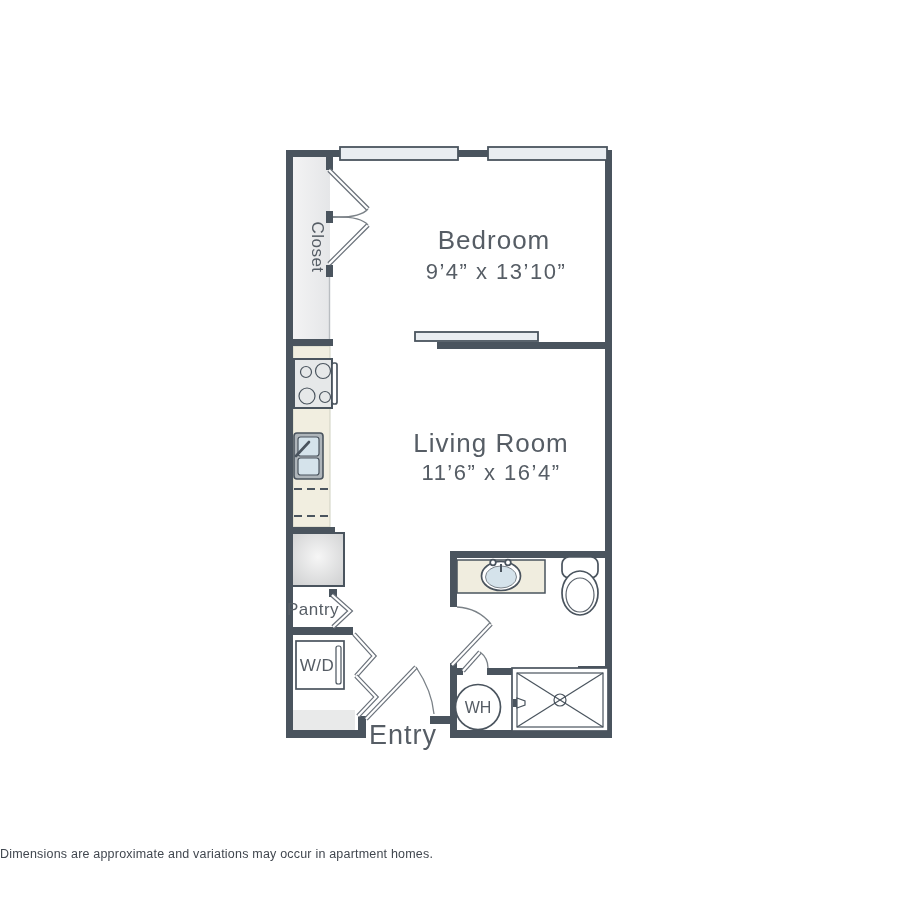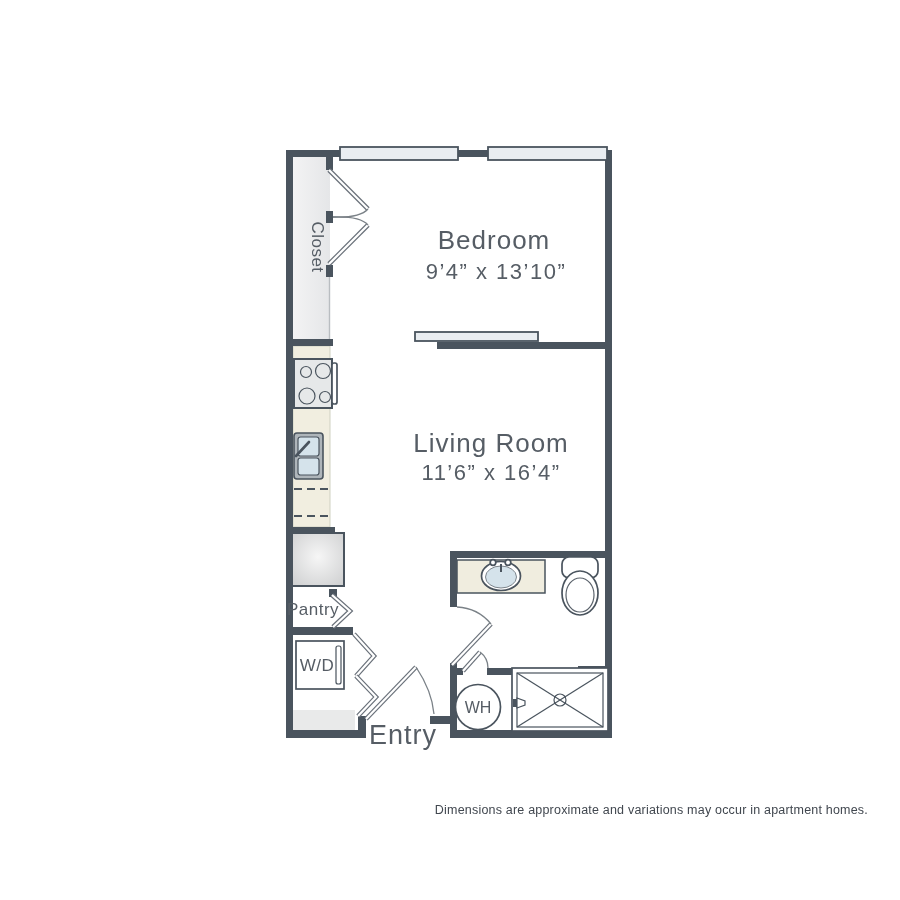--- a/index.html
+++ b/index.html
@@ -28,21 +28,21 @@
   .fx-line  { stroke:var(--wall,#4A545E); stroke-width:1.2; fill:none; }
   .sinkfill { fill:var(--sink,#D5E3EB); }
   .dash     { stroke:var(--wall,#4A545E); stroke-width:2; stroke-dasharray:8 5; fill:none; }
   .thinwall { stroke:#B9BDC1; stroke-width:1.4; }
 
   .leaf-under { stroke:var(--door,#6A717A); stroke-width:4.6; fill:none; stroke-linejoin:miter; }
   .leaf-over  { stroke:#ffffff; stroke-width:2.2; fill:none; stroke-linejoin:miter; }
   .door-arc   { stroke:var(--arc,#7A8187); stroke-width:1.3; fill:none; }
 
   .disclaimer {
-    position:absolute; left:0; top:803px; width:868px; text-align:right;
+    position:absolute; left:0; top:847px; width:868px; text-align:left;
     font-size:12.5px; letter-spacing:0.2px; color:var(--footer-text,#41474F);
   }
 </style>
 </head>
 <body>
 
 <div class="stage">
   <svg width="900" height="900" viewBox="0 0 900 900">
     <defs>
       <linearGradient id="closetGrad" x1="0" y1="0" x2="1" y2="0">

